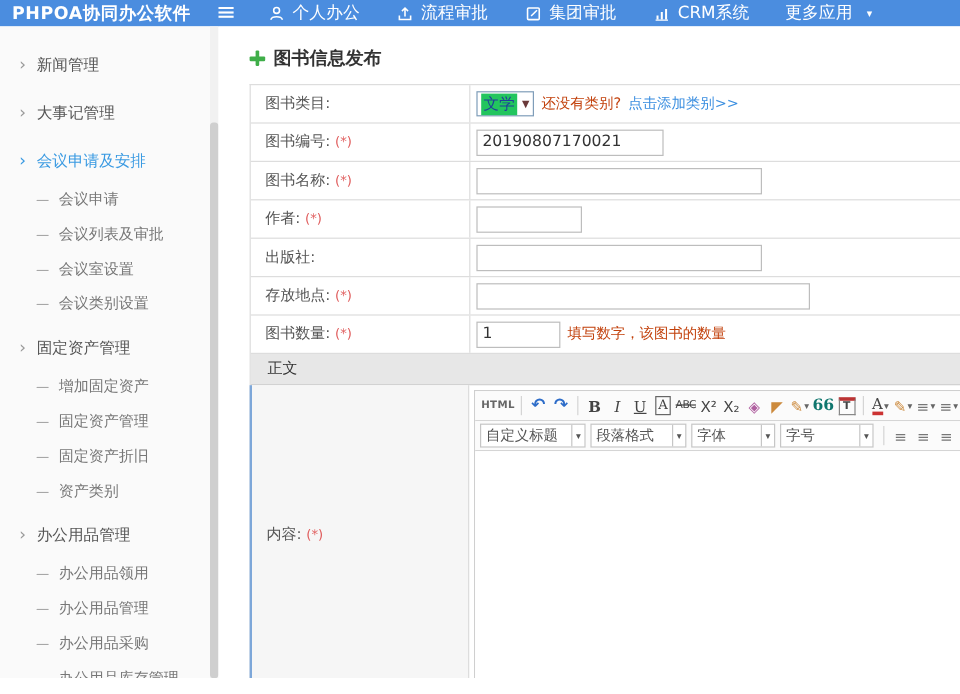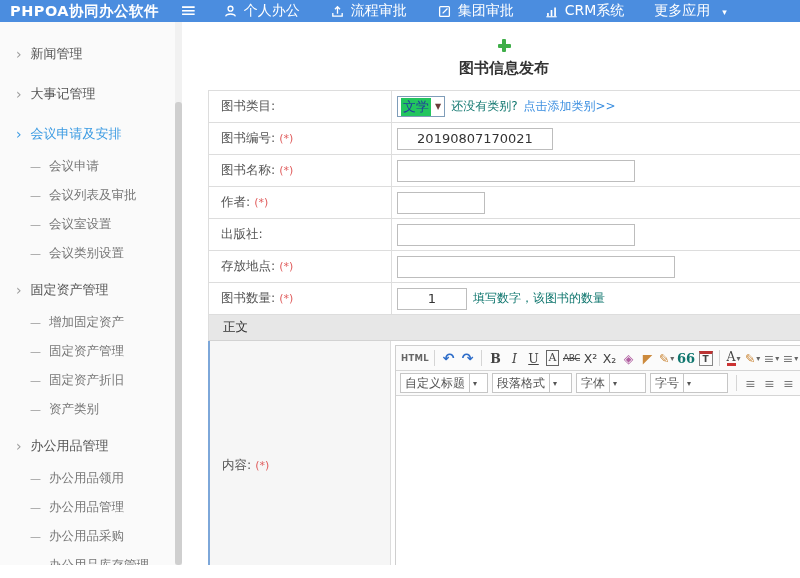--- a/index.html
+++ b/index.html
@@ -21,34 +21,34 @@
   .sb-scroll { position:absolute; top:0; right:0; width:7px; height:100%; background:#f1f1f1; }
   .sb-thumb { position:absolute; top:80px; right:0; width:7px; height:463px; background:#cfcfcf; border-radius:3px; }
   .nav-group { display:flex; align-items:center; gap:9px; padding:9px 0 9px 16px; font-size:13px; color:#555; cursor:pointer; margin-top:4px; }
   .nav-group .chev { color:#9a9a9a; font-size:14px; line-height:1; }
   .nav-group.active, .nav-group.active .chev { color:#3a9ae2; }
   .nav-sub { display:flex; align-items:center; gap:8px; padding:6px 0 6px 30px; font-size:12.5px; color:#777; cursor:pointer; }
   .nav-sub .dash { color:#999; font-size:11px; }
 
   .main { flex:1; background:#fff; overflow:hidden; }
   .page-title { display:flex; align-items:center; gap:7px; padding:17px 0 12px 26px;
-    font-size:15px; font-weight:bold; color:#333;flex-direction:column; }
+    font-size:15px; font-weight:bold; color:#333; }
   .plus-icon { position:relative; width:13px; height:13px; display:inline-block; }
   .plus-icon::before { content:''; position:absolute; left:0; top:5px; width:13px; height:3.5px; background:#3fae49; border-radius:1px; }
   .plus-icon::after  { content:''; position:absolute; left:4.75px; top:0; width:3.5px; height:13px; background:#3fae49; border-radius:1px; }
 
   
   .form { margin-left:26px; width:calc(100% - 24px); border-top:1px solid #ddd; border-left:1px solid #ddd; font-size:12.5px; color:#555; }
   .frow { display:flex; border-bottom:1px solid #ddd; min-height:32px; align-items:center; }
   .fl { width:183px; flex:none; align-self:stretch; display:flex; align-items:center; gap:4px; padding-left:12px; border-right:1px solid #ddd; }
   .fv { flex:1; display:flex; align-items:center; gap:6px; padding-left:5px; }
   .req { color:#e05e5e; font-size:11px; }
-  .hint { color:#0f766e; font-size:12px; }
+  .hint { color:#c2410c; font-size:12px; }
   input.txt { height:22px; border:1px solid #bdbdbd; background:#fff; font-size:13px; color:#333;
-    padding:0 4px; font-family:"DejaVu Sans","Liberation Sans",sans-serif;text-align:center; }
+    padding:0 4px; font-family:"DejaVu Sans","Liberation Sans",sans-serif; }
   .w-no{width:156px;} .w-name{width:238px;} .w-author{width:88px;} .w-pub{width:238px;} .w-loc{width:278px;} .w-qty{width:70px;}
   .select-box { display:inline-flex; align-items:center; border:1px solid #7f9db9; background:#fff; height:21px; padding:0 3px; cursor:pointer; }
   .select-box .sel-text { background:#22c55e; color:#20409a; font-size:13px; padding:0 2px; }
   .select-box .sel-caret { font-size:8px; color:#6b3a3a; margin-left:4px; }
   .link { color:#3a8ee0; cursor:pointer; font-size:12px; }
   .section-bar { background:#e7e7e7; border-bottom:1px solid #d2d2d2; min-height:26px; display:flex; align-items:center; padding-left:14px; color:#333; font-size:12.5px; }
 
   .content-row { display:flex; border-bottom:1px solid #ddd; height:250px; align-items:stretch; }
   .content-row .fl { background:#f6f6f6; border-left:2px solid #7da7d9; margin-left:-1px; }
 
@@ -65,21 +65,21 @@
   .boxA { border:1px solid #666; padding:0 2px; font-size:11px; line-height:14px; font-family:"DejaVu Serif","Liberation Serif",serif; }
   .strike { text-decoration:line-through; font-size:9px; letter-spacing:-0.5px; }
   .htmlbtn { font-size:8.5px; color:#666; font-weight:bold; letter-spacing:.3px; }
   .dd { font-size:8px; color:#666; margin-left:1px; }
   .orange { color:#cc8a3d; }
   .pink { color:#b05fa0; }
   .quote66 { font-family:"DejaVu Serif","Liberation Serif",serif; font-weight:bold; font-size:13px; color:#0f766e; }
   .boxT { border:1px solid #888; border-top:3px solid #b33; padding:0 3px; font-size:9px; line-height:11px; font-weight:bold; }
   .fcA { font-family:"DejaVu Serif","Liberation Serif",serif; border-bottom:3px solid #c33; line-height:13px; }
   .gray { color:#777; }
-  .ed-select { display:inline-flex; align-items:center; justify-content:flex-start; border:1px solid #c6c6c6; background:#fff;
+  .ed-select { display:inline-flex; align-items:center; justify-content:space-between; border:1px solid #c6c6c6; background:#fff;
     height:20px; font-size:12px; color:#555; margin:0 4px 0 0; cursor:pointer; }
   .ed-select .es-label { padding:0 4px; white-space:nowrap; }
   .ed-select .es-caret { border-left:1px solid #c6c6c6; height:100%; display:flex; align-items:center; padding:0 3px; font-size:8px; color:#555; }
   .ed-body { flex:1; background:#fff; cursor:text; }
 </style>
 </head>
 <body>
 
 <div class="topbar">
   <div class="logo">PHPOA协同办公软件</div>

